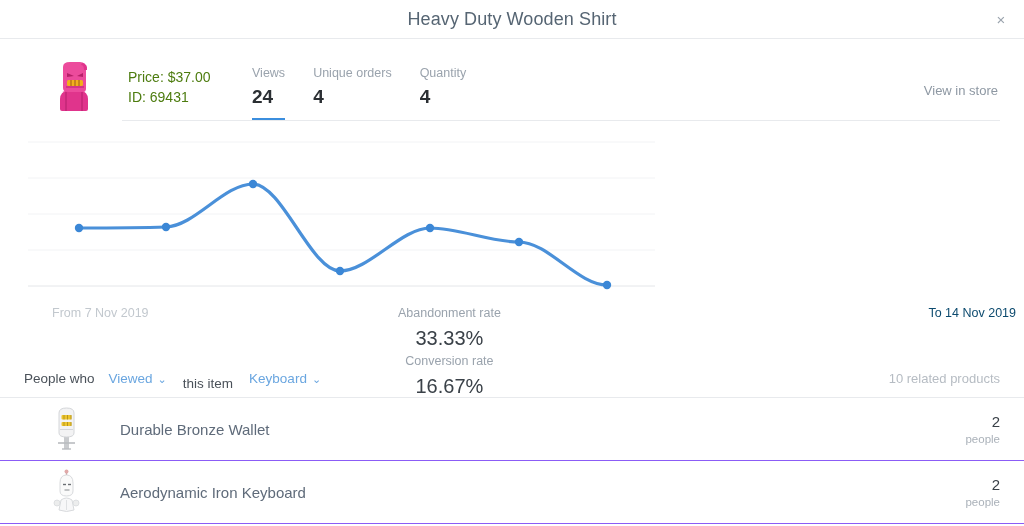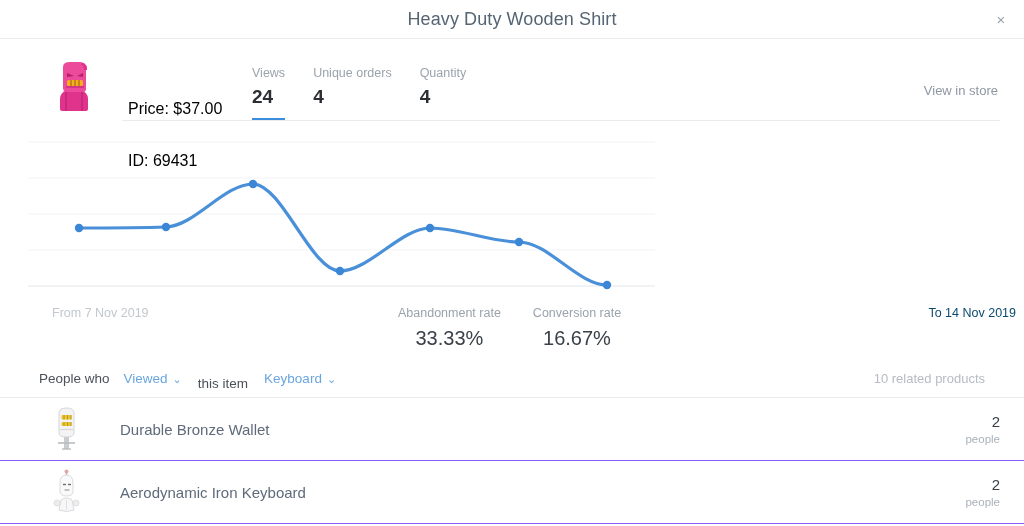--- a/index.html
+++ b/index.html
@@ -69,25 +69,24 @@
     flex: 0 0 auto;
     display: block;
   }
   .meta {
     margin-left: 26px;
     margin-top: 10px;
     width: 120px;
     flex: 0 0 auto;
   }
   .meta div {
-    font-size: 16px;
-    color: #000000;
+    font-size: 14px;
+    color: #4d7c0f;
     line-height: 20px;
     white-space: nowrap;
-    margin-top: 32px;
   }
 
   .stats {
     position: relative;
     display: flex;
     margin-left: 4px;
     margin-top: 4px;
     flex: 1 1 auto;
   }
   .stat {
@@ -162,20 +161,21 @@
     font-size: 12.5px;
     color: #0c4a6e;
     white-space: nowrap;
   }
 
   .rates {
     position: absolute;
     left: 398px;
     top: 304px;
     display: flex;
+    flex-direction: column;
   }
   .rate {
     text-align: center;
     margin-right: 32px;
   }
   .rate .label {
     font-size: 12.5px;
     color: #9aa3ad;
     line-height: 18px;
     white-space: nowrap;
@@ -189,21 +189,21 @@
 
   
   .people-row {
     position: absolute;
     left: 0;
     right: 0;
     top: 360px;
     height: 38px;
     display: flex;
     align-items: center;
-    padding: 0 39px;
+    padding: 0 24px;
     box-sizing: border-box;
     border-bottom: 1px solid #e8eaed;
   }
   .people-label {
     font-size: 13.5px;
     color: #4a5159;
     margin-right: 14px;
   }
   .dropdown {
     font-size: 13.5px;

